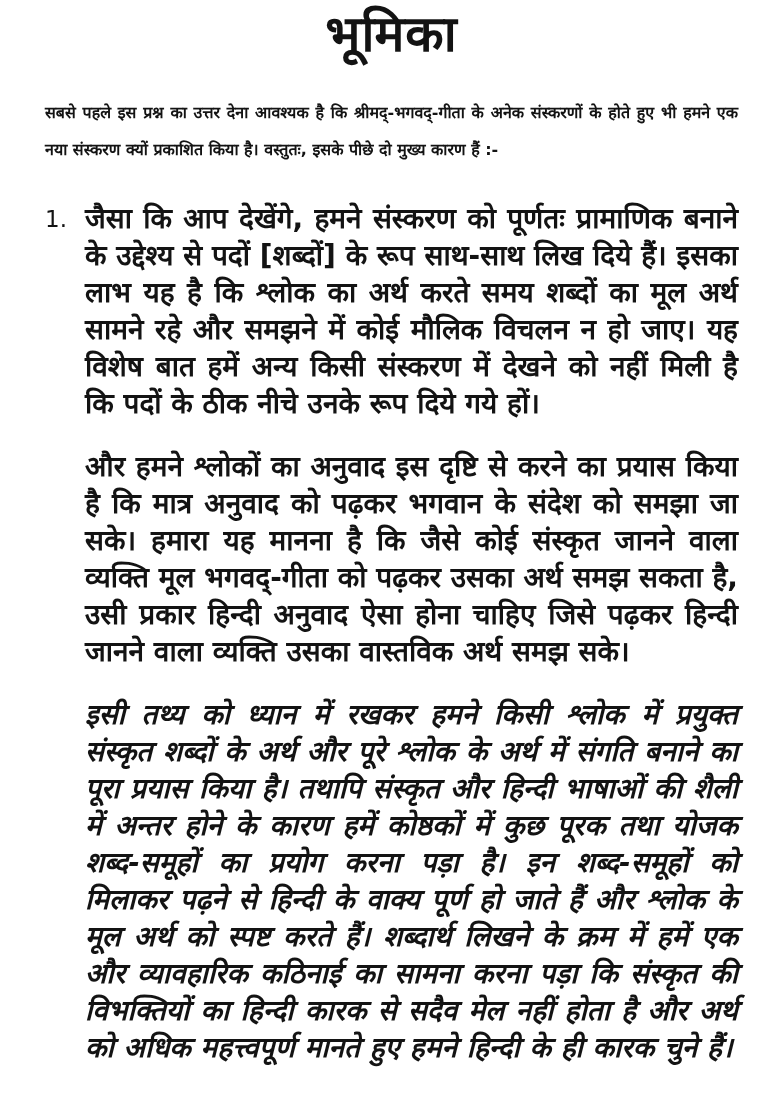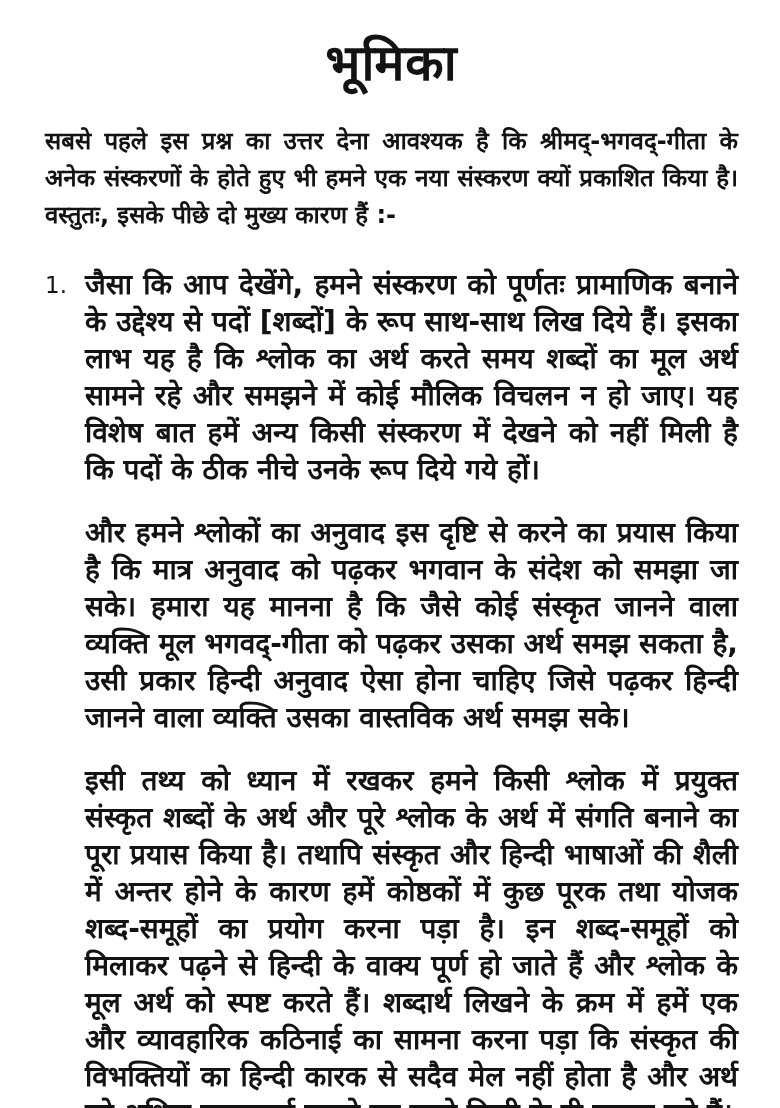--- a/index.html
+++ b/index.html
@@ -12,34 +12,34 @@
     height: 1108px;
     overflow: hidden;
     font-family: "DejaVu Sans", sans-serif;
     color: #131313;
     -webkit-font-smoothing: antialiased;
   }
   .page {
     box-sizing: border-box;
     width: 780px;
     height: 1108px;
-    padding: 31px 42px 0 45px;
+    padding: 2px 42px 0 45px;
     background: #ffffff;
   }
   .page-title {
     margin: 4px 0 30px 0;
     text-align: center;
     font-size: 50px;
     line-height: 1.15;
     font-weight: 700;
     letter-spacing: 1px;
   }
   .intro-para {
     margin: 0 0 32px 0;
-    font-size: 24px;
+    font-size: 16px;
     line-height: 37px;
     font-weight: 700;
     text-align: justify;
     text-justify: inter-word;
   }
   .numbered-item {
     display: flex;
     align-items: flex-start;
   }
   .item-number {
@@ -55,20 +55,21 @@
   .item-body p {
     margin: 0 0 26px 0;
     font-size: 28px;
     line-height: 37px;
     font-weight: 700;
     text-align: justify;
     text-justify: inter-word;
   }
   .item-body p:last-child {
     margin-bottom: 16px;
+    font-style: italic;
   }
 </style>
 </head>
 <body>
 
 <div class="page">
 
   <h1 class="page-title">भूमिका</h1>
 
   <p class="intro-para">सबसे पहले इस प्रश्न का उत्तर देना आवश्यक है कि श्रीमद्-भगवद्-गीता के अनेक संस्करणों के होते हुए भी हमने एक नया संस्करण क्यों प्रकाशित किया है। वस्तुतः, इसके पीछे दो मुख्य कारण हैं :-</p>

